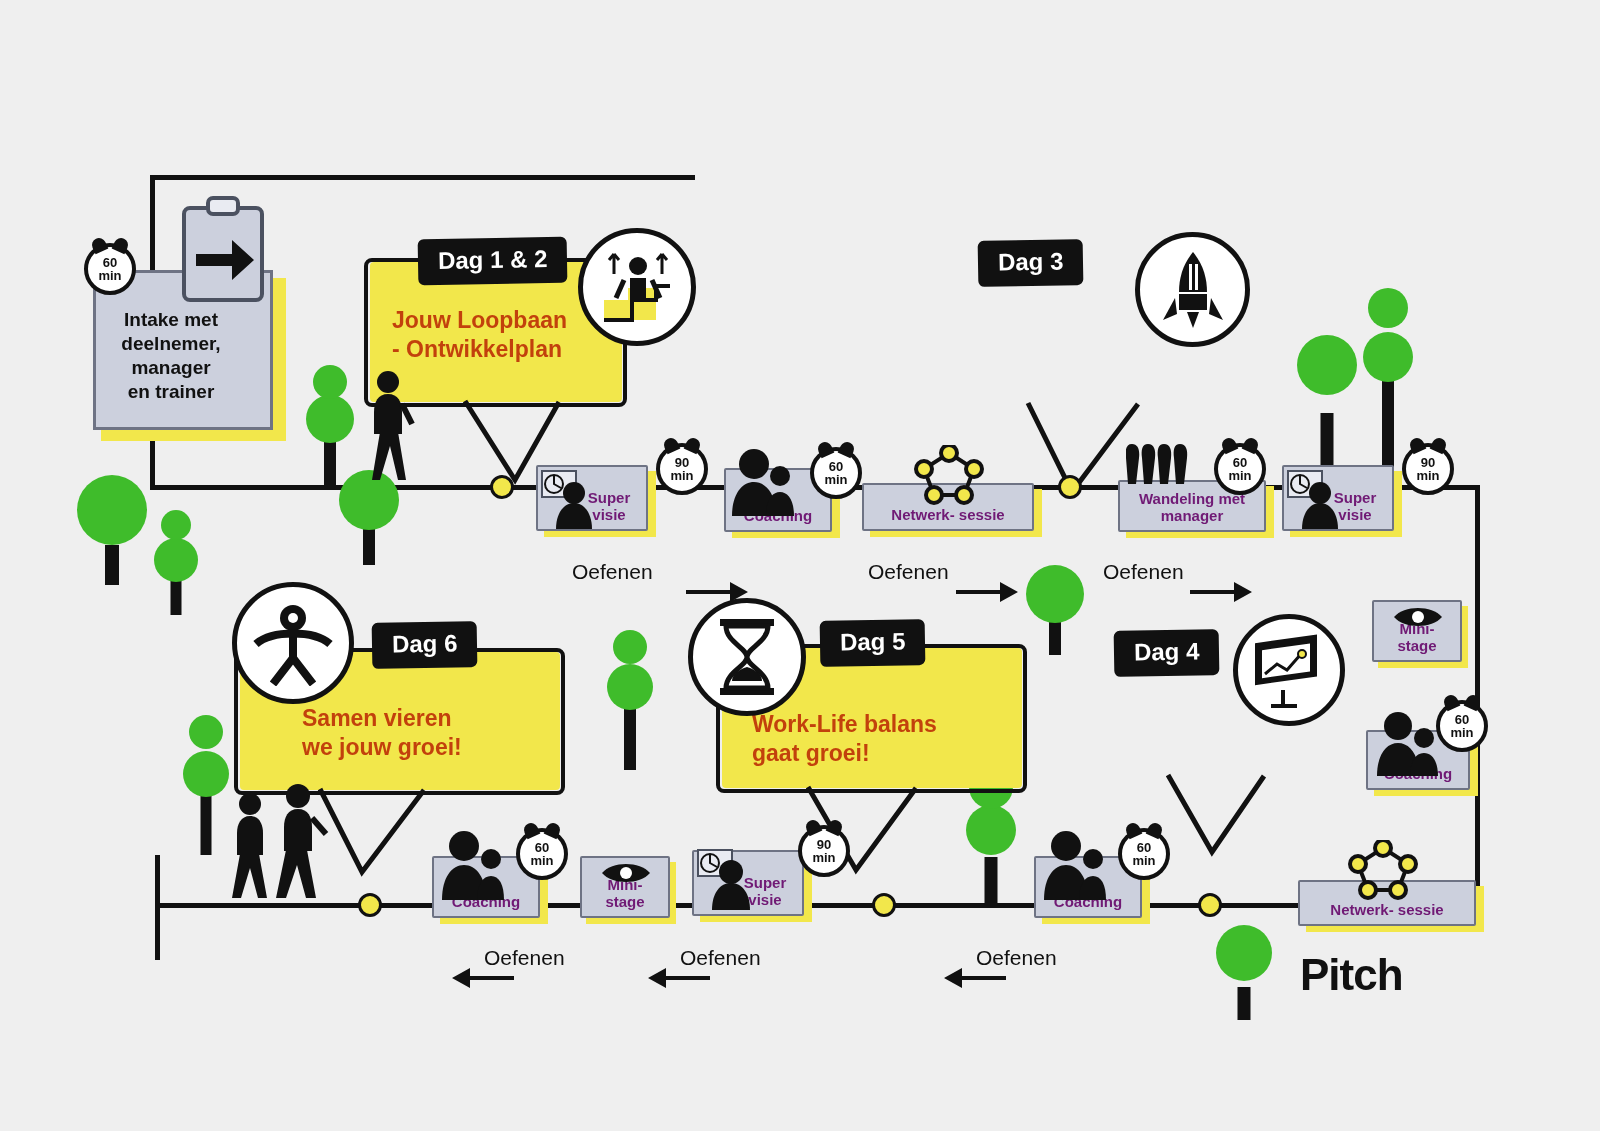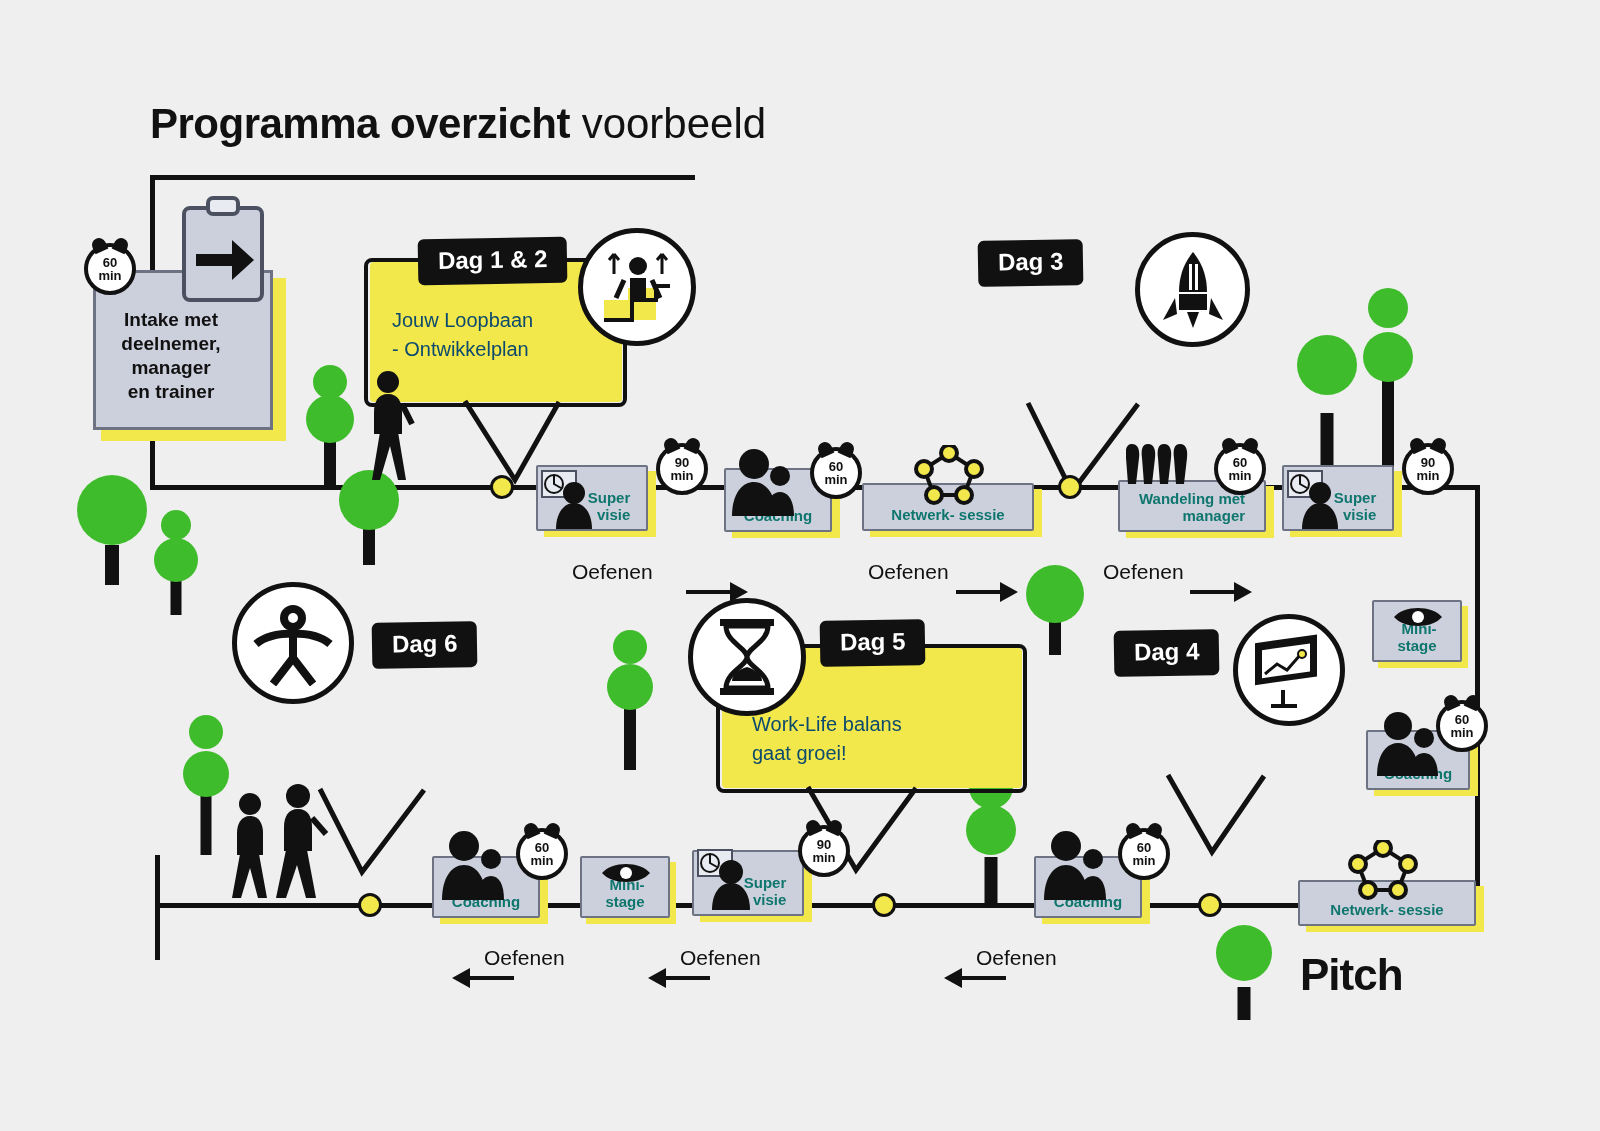--- a/index.html
+++ b/index.html
@@ -36,21 +36,21 @@
     border-radius:4px;
   }
   .bubble .body:after{
     content:"";position:absolute;left:-6px;top:-4px;right:-5px;bottom:-5px;
     border:4px solid #111;border-radius:8px;
     clip-path:polygon(0 0,100% 0,100% 100%,0 100%);
     box-sizing:border-box;
   }
   .bubble .txt{
     position:absolute;left:28px;top:0;right:18px;
-    font-weight:normal;font-size:20px;line-height:29px;color:#0c4a6e;
+    font-weight:bold;font-size:23px;line-height:29px;color:#c2410c;
     white-space:pre-line;
   }
   .tail{position:absolute;}
   .daytag{
     position:absolute;background:#111;color:#fff;
     font-weight:bold;font-size:24px;
     padding:8px 20px 10px 20px;border-radius:6px;white-space:nowrap;
     transform:rotate(-1deg);
   }
 
@@ -61,21 +61,21 @@
   }
 
   
   .sbox{
     position:absolute;background:#ccd0dd;
     border:2px solid #6e7384;box-sizing:border-box;
     display:flex;align-items:flex-end;justify-content:center;
     border-radius:2px;
   }
   .sbox .lbl{
-    font-weight:bold;font-size:15px;line-height:17px;color:#0f766e;text-align:right;
+    font-weight:bold;font-size:15px;line-height:17px;color:#701a75;text-align:center;
     white-space:pre-line;padding-bottom:6px;
   }
   .sbox-yellow{position:absolute;background:#f2e74b;}
 
   
   .dur{
     position:absolute;width:52px;height:52px;border-radius:50%;
     background:#fff;border:4px solid #111;box-sizing:border-box;
     display:flex;flex-direction:column;align-items:center;justify-content:center;
     font-size:13px;line-height:13px;font-weight:bold;color:#111;z-index:6;
@@ -100,24 +100,20 @@
   
   .logo{
     position:absolute;font-weight:bold;font-size:44px;color:#111;letter-spacing:-1px;
   }
 </style>
 </head>
 <body>
 
 <div id="stage">
 
-  <div class="title">
-    <b>Programma overzicht</b>
-    <span>voorbeeld</span>
-  </div>
 
   <div class="rail" style="left:150px;top:175px;width:5px;height:313px;"></div>
   <div class="rail" style="left:150px;top:175px;width:545px;height:5px;"></div>
 
   <div class="rail" style="left:150px;top:485px;width:1330px;height:5px;"></div>
 
   <div class="rail" style="left:1475px;top:485px;width:5px;height:420px;"></div>
 
   <div class="rail" style="left:155px;top:903px;width:1325px;height:5px;"></div>
 
@@ -444,20 +440,25 @@
   <div class="circ" style="left:688px;top:598px;width:118px;height:118px;">
     <svg width="82" height="84" viewBox="0 0 82 84">
       <rect x="14" y="4" width="54" height="7" fill="#111"></rect>
       <rect x="14" y="73" width="54" height="7" fill="#111"></rect>
       <path d="M20 11 c0 16 21 22 21 31 c0 -9 21 -15 21 -31 z" fill="none" stroke="#111" stroke-width="5"></path>
       <path d="M20 73 c0 -16 21 -22 21 -31 c0 9 21 15 21 31 z" fill="none" stroke="#111" stroke-width="5"></path>
       <path d="M26 66 c0 -10 15 -14 15 -14 c0 0 15 4 15 14 z" fill="#111"></path>
     </svg>
   </div>
 
+  <div class="bubble" style="left:240px;top:652px;width:320px;height:138px;">
+    <div class="body"></div>
+    <div class="txt" style="top:52px;left:62px;">Samen vieren
+we jouw groei!</div>
+  </div>
   <svg class="tail" style="left:312px;top:786px;" width="122" height="92" viewBox="0 0 122 92">
     <path d="M8 3 L50 86 L112 4" fill="none" stroke="#111" stroke-width="5"></path>
   </svg>
   <div class="daytag" style="left:372px;top:622px;">Dag 6</div>
   <div class="circ" style="left:232px;top:582px;width:122px;height:122px;">
     <svg width="86" height="86" viewBox="0 0 86 86">
       <circle cx="43" cy="18" r="13" fill="#111"></circle>
       <circle cx="43" cy="18" r="5" fill="#fff"></circle>
       <path d="M43 30 l0 30" stroke="#111" stroke-width="8"></path>
       <path d="M6 44 c16 -14 58 -14 74 0" stroke="#111" stroke-width="8" fill="none"></path>

